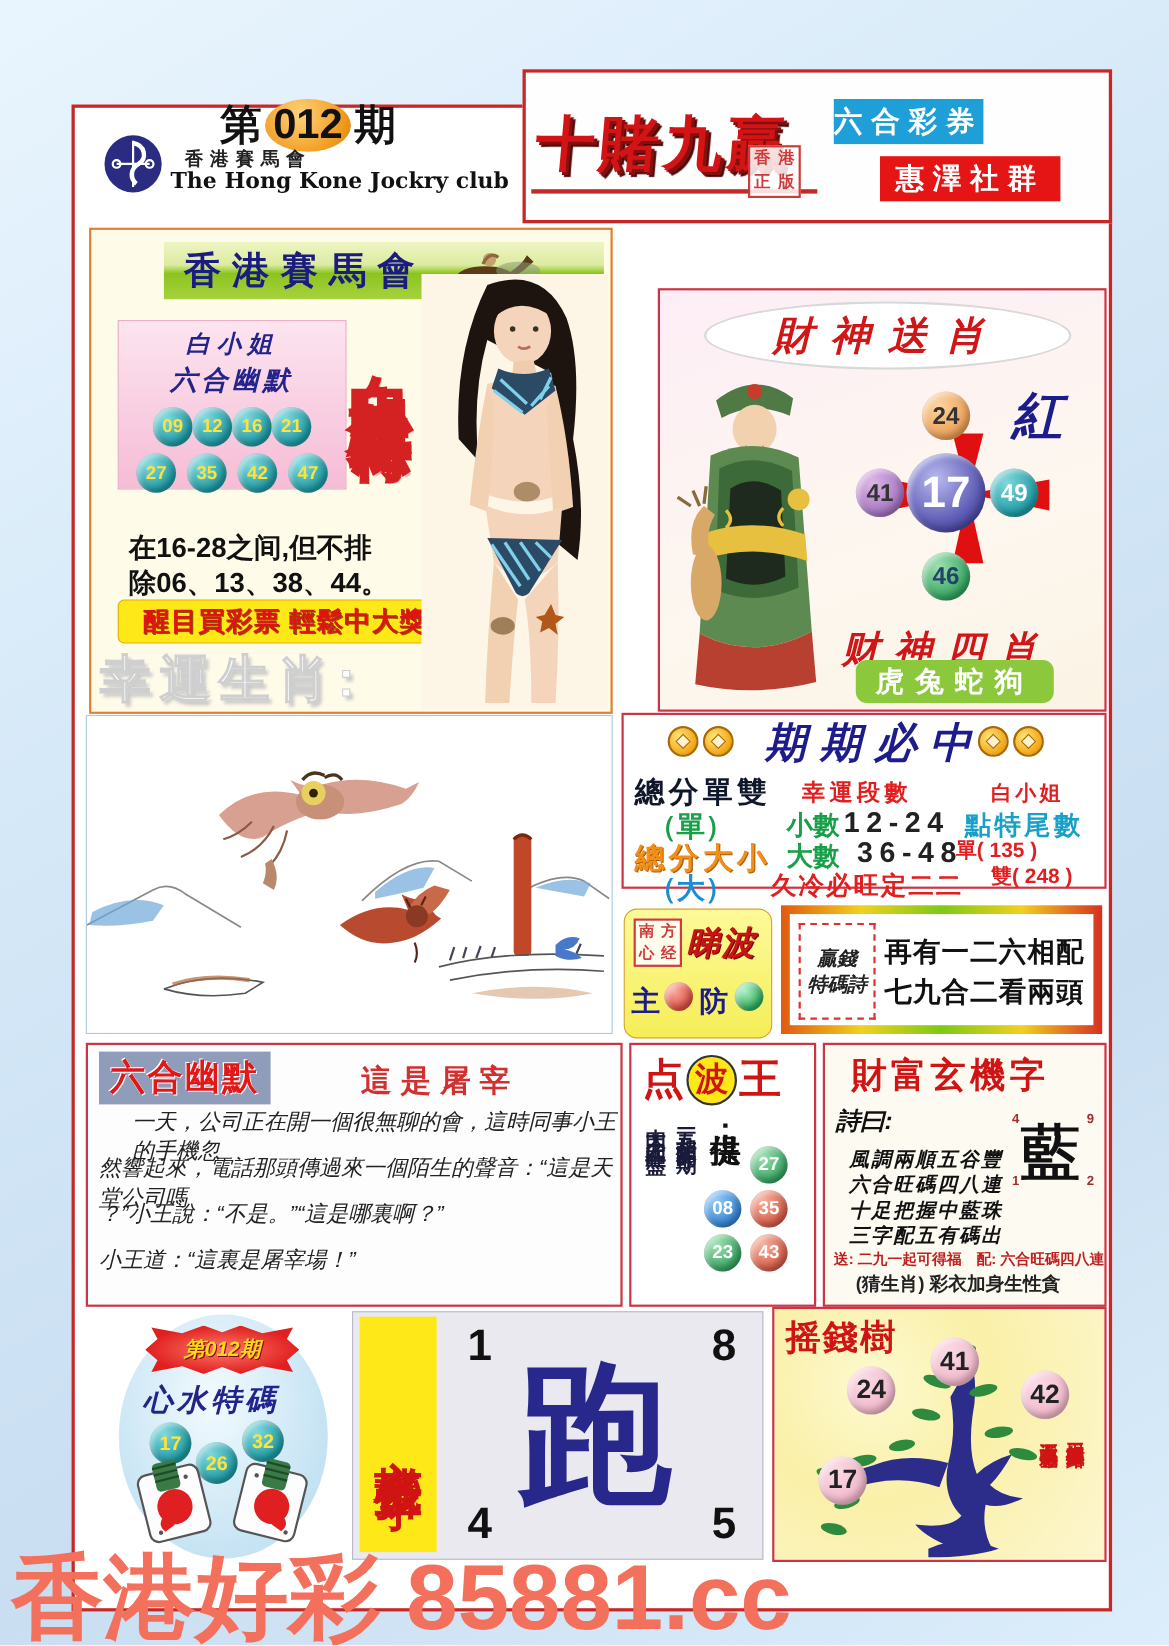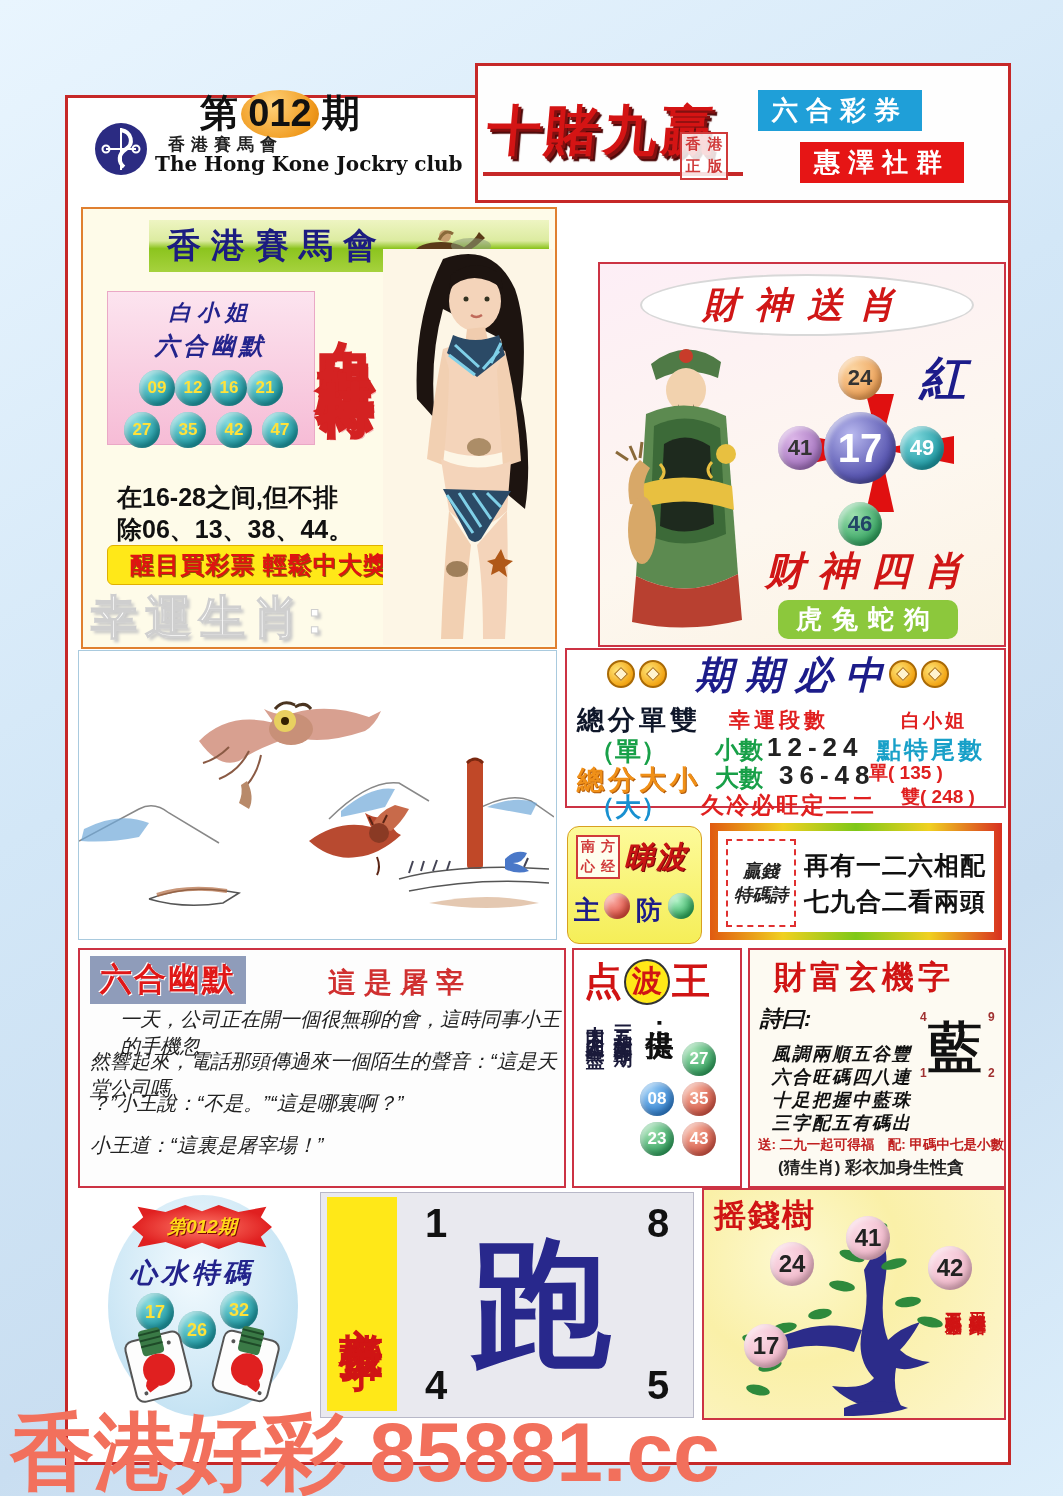--- a/index.html
+++ b/index.html
@@ -54,21 +54,21 @@
   <div class="abs" style="left:475px;top:63px;width:530px;height:134px;background:#fefefe;border:3px solid #c62828;z-index:6;"></div>
   <div class="abs" style="left:487px;top:95px;font-size:54px;font-weight:900;color:#d41414;letter-spacing:4px;z-index:7;
               transform:skewX(-5deg);text-shadow:3px 3px 0 #821010,5px 5px 1px #4d0707;">十賭九贏</div>
   <div class="abs" style="left:483px;top:172px;width:260px;height:4px;background:#c62828;z-index:7;"></div>
   <div class="abs stamp" style="left:680px;top:132px;width:44px;height:44px;font-size:15px;line-height:20px;z-index:7;">
     <span>香</span>
     <span>港</span>
     <span>正</span>
     <span>版</span>
   </div>
-  <div class="abs" style="left:758px;top:90px;padding:3px 14px;background:#1f9fd8;color:#fff;font-size:26px;font-weight:900;letter-spacing:8px;z-index:7;">六合彩券</div>
+  <div class="abs" style="left:758px;top:90px;padding:3px 0;background:#1f9fd8;color:#fff;font-size:26px;font-weight:900;letter-spacing:8px;z-index:7;">六合彩券</div>
   <div class="abs" style="left:800px;top:142px;padding:3px 14px;background:#e61515;color:#fff;font-size:26px;font-weight:900;letter-spacing:8px;z-index:7;">惠澤社群</div>
 
   <div class="abs" style="left:81px;top:207px;width:472px;height:438px;background:#fefbe9;border:2px solid #e08030;overflow:hidden;">
 
     <div class="abs" style="left:66px;top:11px;width:400px;height:52px;
                 background:linear-gradient(#eef5c2 0%,#dcebA0 40%,#8cc41e 55%,#a6d23e 100%);
                 display:flex;align-items:center;">
       <span style="font-size:34px;font-weight:900;color:#1c1c80;letter-spacing:10px;margin-left:18px;">香港賽馬會</span>
       <svg width="110" height="48" viewBox="0 0 110 48" style="margin-left:6px;">
         <ellipse cx="48" cy="30" rx="26" ry="10" fill="#5a3a18"></ellipse>
@@ -163,21 +163,21 @@
       <polygon points="110,115 96,178 124,178" fill="#e01010"></polygon>
       <polygon points="110,115 38,102 38,130" fill="#e01010"></polygon>
       <polygon points="110,115 184,102 184,130" fill="#e01010"></polygon>
     </svg>
     <span class="ball ball-orange" style="position:absolute;left:238px;top:92px;width:44px;height:44px;font-size:22px;">24</span>
     <span class="ball ball-purple" style="position:absolute;left:178px;top:162px;width:44px;height:44px;font-size:22px;">41</span>
     <span class="ball ball-bigblue" style="position:absolute;left:224px;top:148px;width:72px;height:72px;font-size:40px;">17</span>
     <span class="ball ball-teal" style="position:absolute;left:300px;top:162px;width:44px;height:44px;font-size:22px;color:#fff;">49</span>
     <span class="ball ball-green" style="position:absolute;left:238px;top:238px;width:44px;height:44px;font-size:22px;color:#246;">46</span>
     <div style="position:absolute;left:320px;top:84px;font-size:46px;font-weight:900;color:#1c1c8a;font-style:italic;">紅</div>
-    <div style="position:absolute;left:165px;top:280px;font-size:39px;font-weight:900;color:#d01616;letter-spacing:14px;font-style:italic;">财神四肖</div>
+    <div style="position:absolute;left:165px;top:304px;font-size:34px;font-weight:900;color:#d01616;letter-spacing:14px;font-style:italic;">财神四肖</div>
     <div style="position:absolute;left:178px;top:336px;padding:2px 18px;background:#8cc83c;border-radius:10px;
                 font-size:26px;font-weight:900;color:#fff;letter-spacing:10px;">虎兔蛇狗</div>
   </div>
 
   <div class="abs" style="left:78px;top:650px;width:477px;height:288px;background:#fff;border:1px solid #a9cade;">
     <svg width="475" height="286" viewBox="0 0 475 286">
       <path d="M0 190 L60 158 Q75 150 90 162 L140 192" fill="none" stroke="#888" stroke-width="1.5"></path>
       <path d="M5 178 Q40 160 70 172 L60 186 Q30 192 2 190 Z" fill="#6fa8d8" opacity="0.7"></path>
       <path d="M250 168 Q290 128 320 132 L350 150" fill="none" stroke="#888" stroke-width="1.5"></path>
       <path d="M262 160 Q292 134 316 138 L306 156 Q282 162 262 166 Z" fill="#6fa8d8" opacity="0.7"></path>
@@ -294,21 +294,21 @@
     <div style="position:absolute;left:10px;top:54px;font-size:22px;font-weight:900;font-style:italic;color:#111;">詩曰:</div>
     <div style="position:absolute;left:22px;top:92px;font-size:18px;font-weight:900;font-style:italic;color:#111;letter-spacing:2px;">風調兩順五谷豐</div>
     <div style="position:absolute;left:22px;top:115px;font-size:18px;font-weight:900;font-style:italic;color:#111;letter-spacing:2px;">六合旺碼四八連</div>
     <div style="position:absolute;left:22px;top:138px;font-size:18px;font-weight:900;font-style:italic;color:#111;letter-spacing:2px;">十足把握中藍珠</div>
     <div style="position:absolute;left:22px;top:161px;font-size:18px;font-weight:900;font-style:italic;color:#111;letter-spacing:2px;">三字配五有碼出</div>
     <div style="position:absolute;left:178px;top:62px;font-size:54px;font-weight:900;color:#111;">藍</div>
     <span style="position:absolute;left:170px;top:60px;font-size:12px;font-weight:bold;color:#a03030;">4</span>
     <span style="position:absolute;left:238px;top:60px;font-size:12px;font-weight:bold;color:#a03030;">9</span>
     <span style="position:absolute;left:170px;top:116px;font-size:12px;font-weight:bold;color:#a03030;">1</span>
     <span style="position:absolute;left:238px;top:116px;font-size:12px;font-weight:bold;color:#a03030;">2</span>
-    <div style="position:absolute;left:8px;top:186px;font-size:13.5px;font-weight:900;color:#c02020;letter-spacing:0px;white-space:nowrap;">送: 二九一起可得福　配: 甲碼中七是小數</div>
+    <div style="position:absolute;left:8px;top:186px;font-size:13.5px;font-weight:900;color:#c02020;letter-spacing:0px;white-space:nowrap;">送: 二九一起可得福　配: 六合旺碼四八連</div>
     <div style="position:absolute;left:28px;top:206px;font-size:17px;font-weight:900;color:#222;">(猜生肖) 彩衣加身生性貪</div>
   </div>
 
   <div class="abs" style="left:108px;top:1195px;width:190px;height:222px;border-radius:50%;
               background:radial-gradient(ellipse at 45% 35%,#f2fafe,#bfe0f2 80%);z-index:10;">
     <div style="position:absolute;left:24px;top:10px;width:140px;height:44px;
                 background:radial-gradient(#ff7a6a,#e02020 70%);
                 clip-path:polygon(0% 50%,8% 28%,4% 4%,24% 16%,38% 0%,50% 14%,62% 0%,76% 16%,96% 4%,92% 28%,100% 50%,92% 72%,96% 96%,76% 84%,62% 100%,50% 86%,38% 100%,24% 84%,4% 96%,8% 72%);
                 display:flex;align-items:center;justify-content:center;">
       <span style="font-size:19px;font-weight:900;font-style:italic;color:#ffd818;text-shadow:1px 1px 0 #7a0808;">第012期</span>

